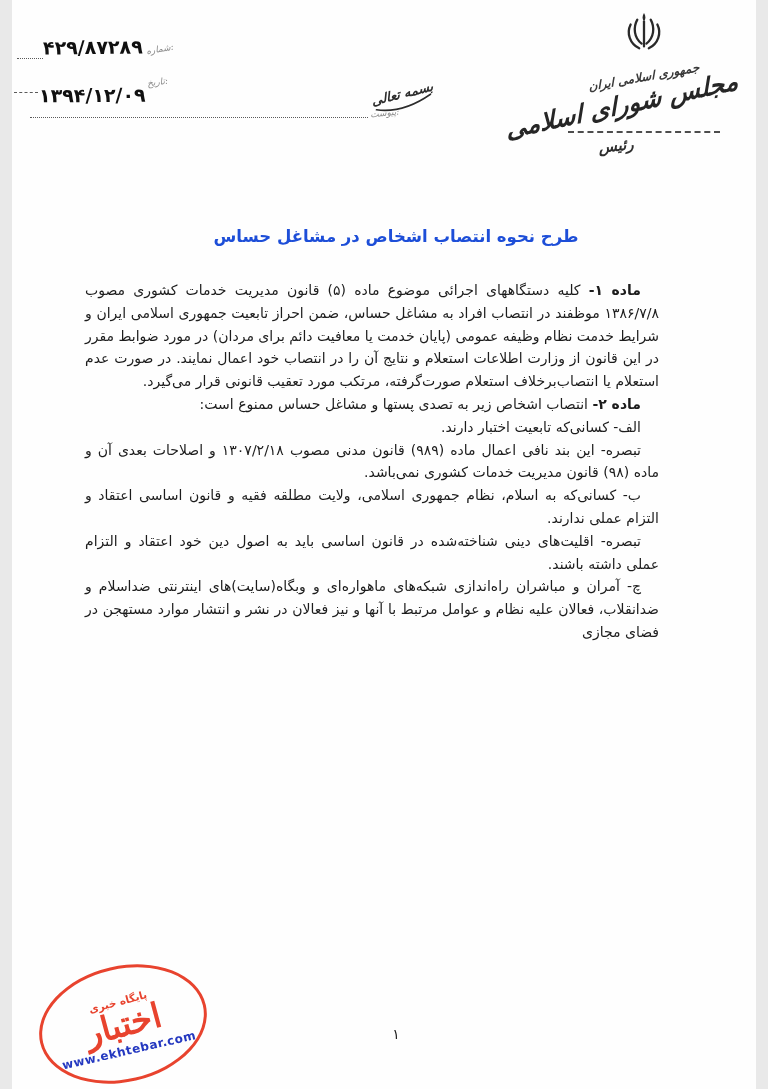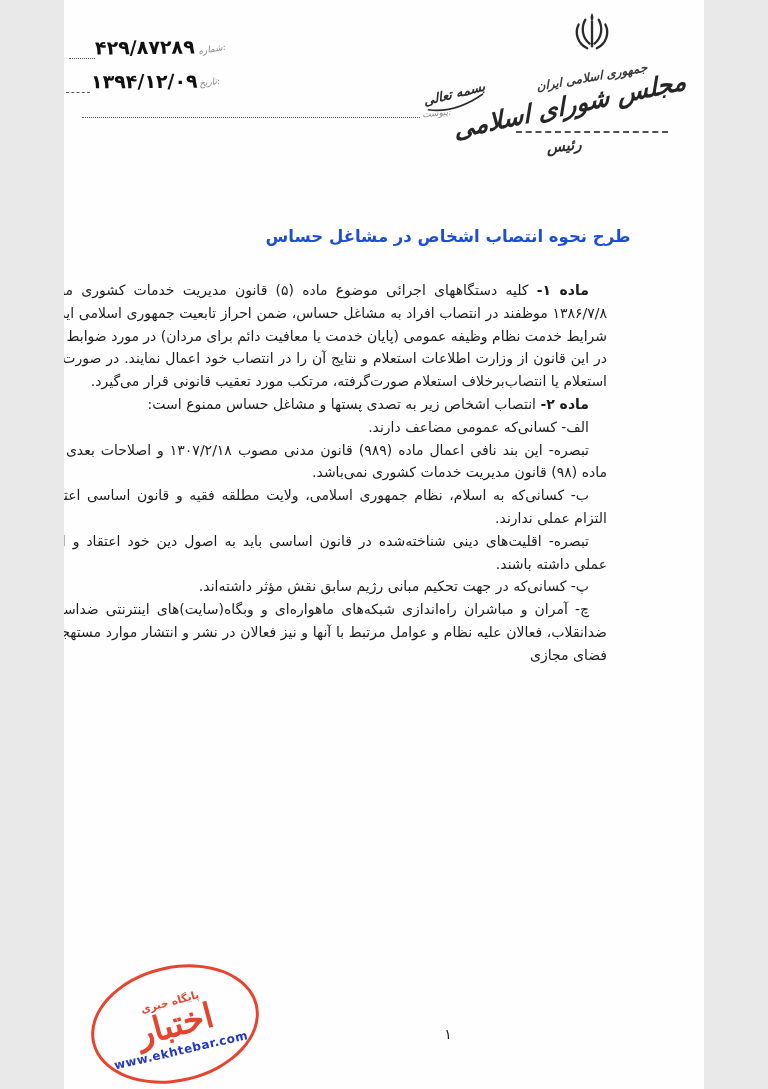--- a/index.html
+++ b/index.html
@@ -1,35 +1,35 @@
 <!DOCTYPE html>
 <html lang="fa"><head>
 <meta charset="utf-8">
 <style>
   html,body{margin:0;padding:0;background:#e9e9e9;}
   .page{
     position:relative;
-    width:640px;height:1089px;
+    width:744px;height:1089px;
     margin:0 auto;
     background:#fefefe;
     font-family:"DejaVu Sans",sans-serif;
     color:#1b1b1b;
     overflow:hidden;
   }
   
   .leader{position:absolute;border-bottom:1.6px dotted #5a5a5a;height:1px;}
   .leader.l1{left:5px;top:57px;width:26px;}
   .leader.l2{left:2px;top:91px;width:24px;border-bottom-style:dashed;}
   .leader.l3{left:18px;top:116px;width:338px;}
   .reg-num{
     position:absolute;font-weight:bold;font-size:19px;letter-spacing:1px;
     color:#101010;white-space:nowrap;direction:rtl;
   }
   .reg-num.n1{left:31px;top:36px;transform:rotate(-0.6deg);}
-  .reg-num.n2{left:27px;top:70px;transform:rotate(-0.4deg);}
+  .reg-num.n2{left:27px;top:84px;transform:rotate(-0.4deg);}
   .reg-label{
     position:absolute;font-size:9px;color:#8a8a8a;
     font-family:"DejaVu Serif",serif;font-style:italic;white-space:nowrap;
   }
   .reg-label.r1{left:134px;top:44px;transform:rotate(-10deg);}
   .reg-label.r2{left:135px;top:77px;transform:rotate(-8deg);}
   .reg-label.r3{left:358px;top:108px;transform:rotate(-6deg);}
   
   .besmellah{
     position:absolute;left:358px;top:86px;width:66px;text-align:center;
@@ -131,25 +131,24 @@
     <div class="lh-assembly">مجلس شورای اسلامی</div>
     <div class="lh-sep"></div>
     <div class="lh-role">رئیس</div>
   </div>
 
   <div class="doc-title">طرح نحوه انتصاب اشخاص در مشاغل حساس</div>
 
   <div class="doc-body">
     <p><span class="plabel lead-bold">ماده ۱-</span> <span>کلیه دستگاههای اجرائی موضوع ماده (۵) قانون مدیریت خدمات کشوری مصوب ۱۳۸۶/۷/۸ موظفند در انتصاب افراد به مشاغل حساس، ضمن احراز تابعیت جمهوری اسلامی ایران و شرایط خدمت نظام وظیفه عمومی (پایان خدمت یا معافیت دائم برای مردان) در مورد ضوابط مقرر در این قانون از وزارت اطلاعات استعلام و نتایج آن را در انتصاب خود اعمال نمایند. در صورت عدم استعلام یا انتصاب‌برخلاف استعلام صورت‌گرفته، مرتکب مورد تعقیب قانونی قرار می‌گیرد.</span></p>
     <p><span class="plabel lead-bold">ماده ۲-</span> <span>انتصاب اشخاص زیر به تصدی پستها و مشاغل حساس ممنوع است:</span></p>
-    <p><span class="plabel">الف-</span> <span>کسانی‌که عمومی مضاعف دارند.</span></p>
+    <p><span class="plabel">الف-</span> <span>کسانی‌که تابعیت اختبار دارند.</span></p>
     <p><span class="plabel">تبصره-</span> <span>این بند نافی اعمال ماده (۹۸۹) قانون مدنی مصوب ۱۳۰۷/۲/۱۸ و اصلاحات بعدی آن و ماده (۹۸) قانون مدیریت خدمات کشوری نمی‌باشد.</span></p>
     <p><span class="plabel">ب-</span> <span>کسانی‌که به اسلام، نظام جمهوری اسلامی، ولایت مطلقه فقیه و قانون اساسی اعتقاد و التزام عملی ندارند.</span></p>
     <p><span class="plabel">تبصره-</span> <span>اقلیت‌های دینی شناخته‌شده در قانون اساسی باید به اصول دین خود اعتقاد و التزام عملی داشته باشند.</span></p>
-    <p><span class="plabel">پ-</span> <span>کسانی‌که در جهت تحکیم مبانی رژیم سابق نقش مؤثر داشته‌اند.</span></p>
     <p><span class="plabel">چ-</span> <span>آمران و مباشران راه‌اندازی شبکه‌های ماهواره‌ای و وبگاه(سایت)های اینترنتی ضداسلام و ضدانقلاب، فعالان علیه نظام و عوامل مرتبط با آنها و نیز فعالان در نشر و انتشار موارد مستهجن در فضای مجازی</span></p>
   </div>
 
   <div class="page-number">۱</div>
 
   <div class="stamp">
     <div class="stamp-type">پایگاه خبری</div>
     <div class="stamp-name">اختبار</div>
     <div class="stamp-url">www.ekhtebar.com</div>
   </div>

